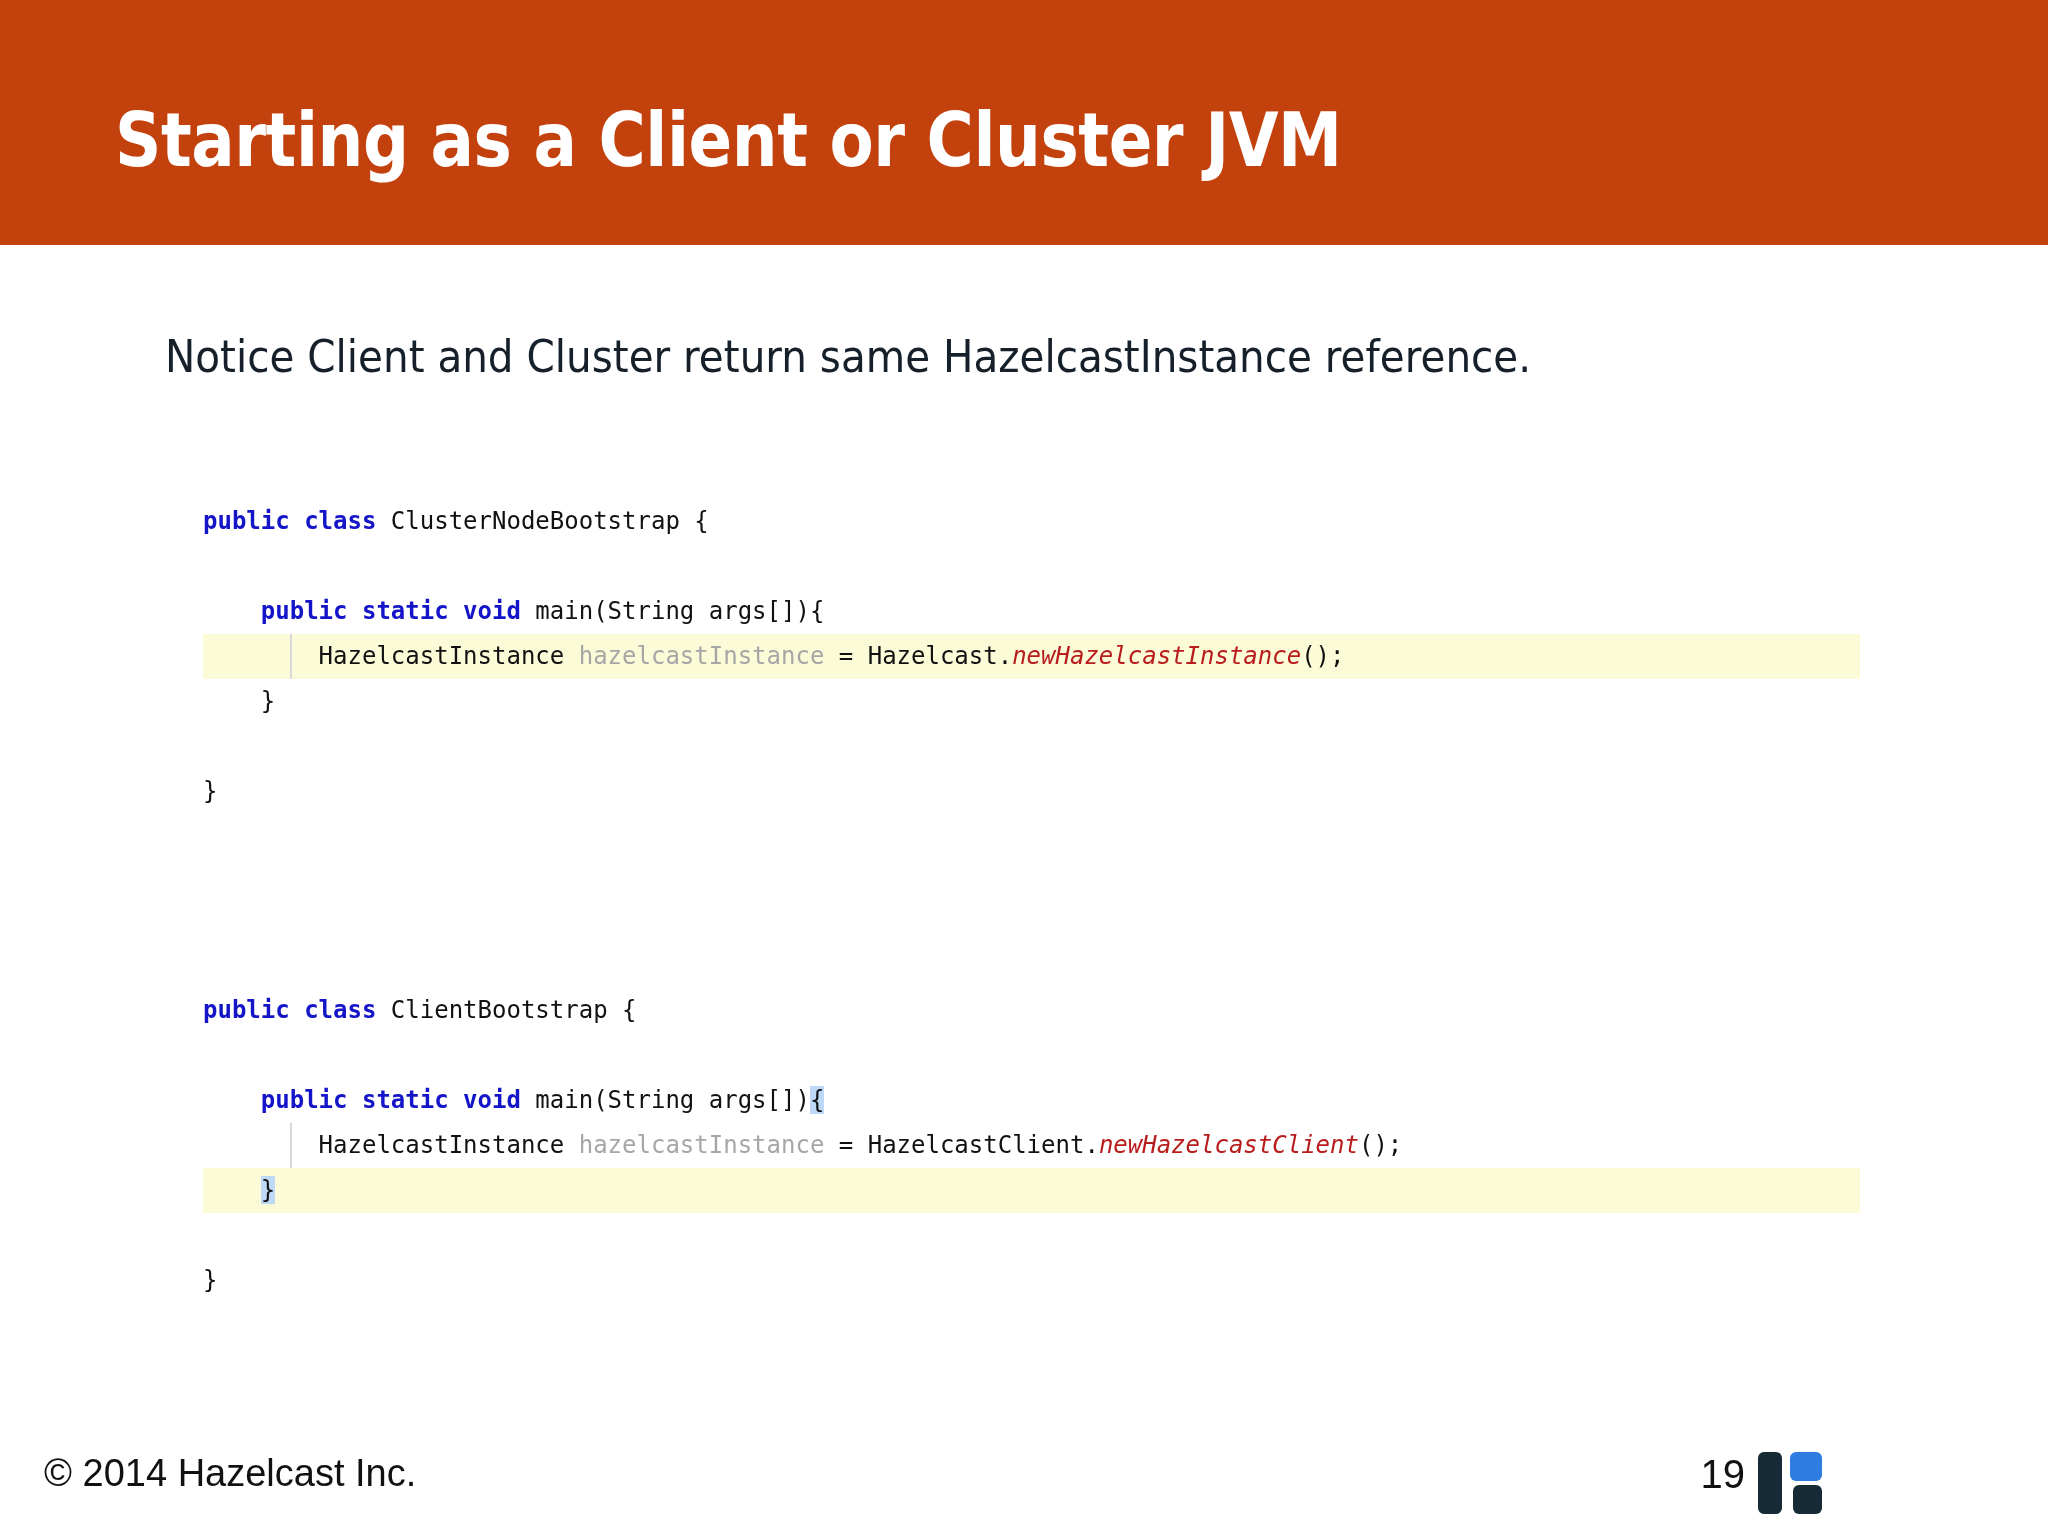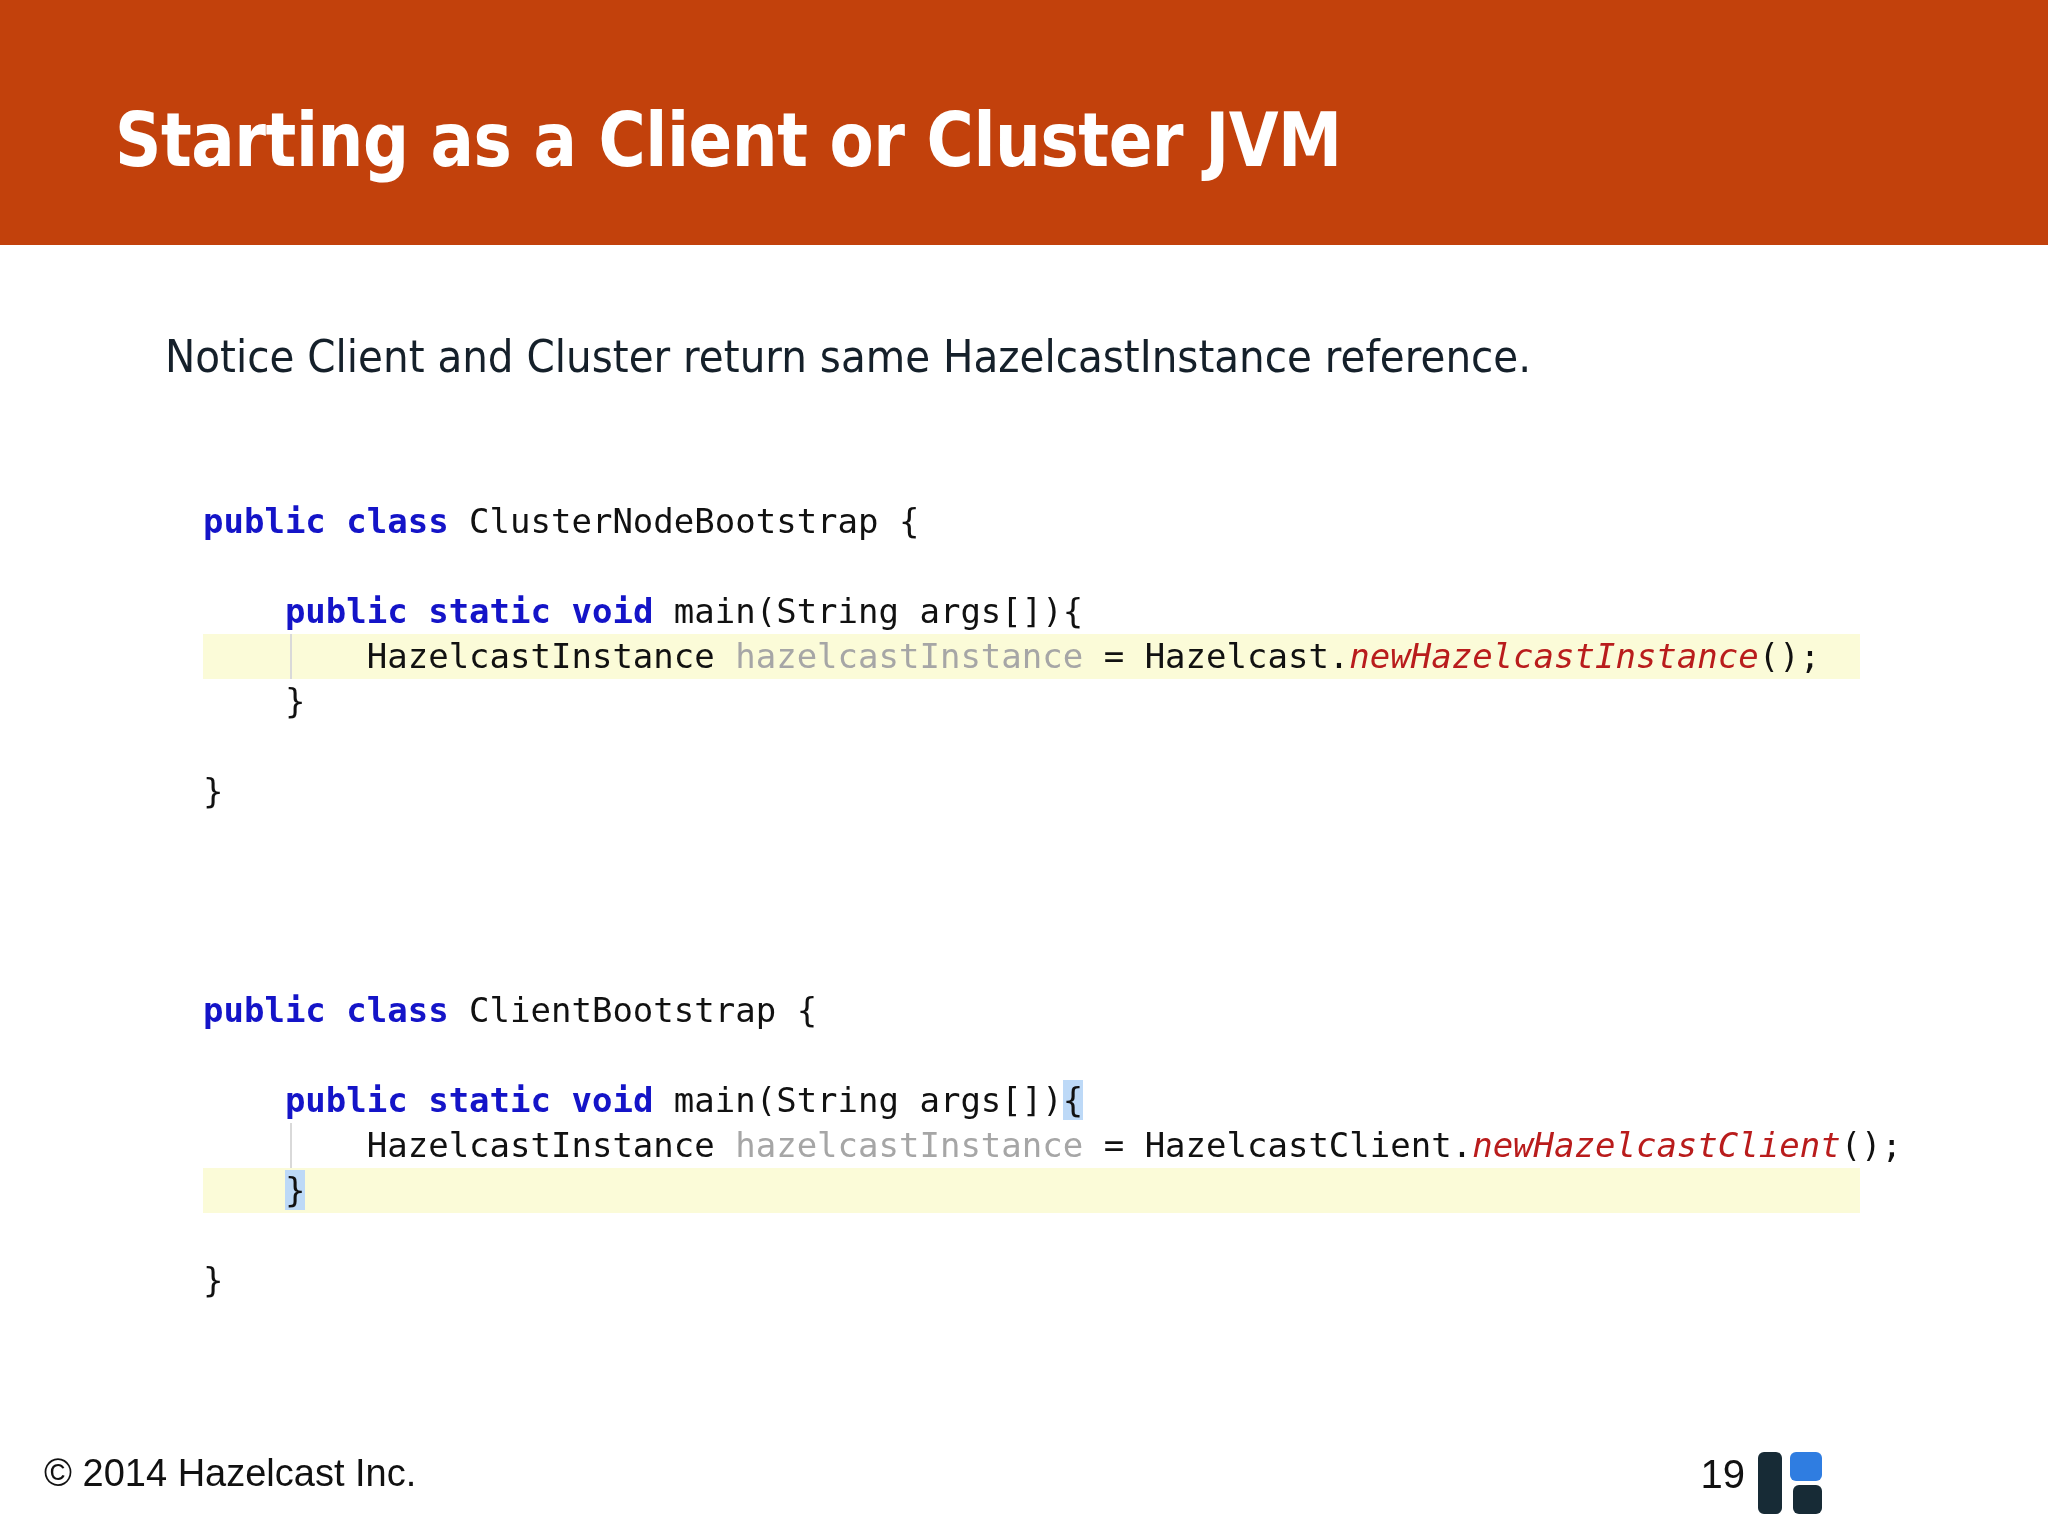--- a/index.html
+++ b/index.html
@@ -60,21 +60,21 @@
     transform: scaleX(0.9);
     transform-origin: left center;
   }
 
   
   .code-block {
     position: absolute;
     left: 0;
     width: 2048px;
     font-family: "DejaVu Sans Mono", monospace;
-    font-size: 34px;
+    font-size: 24px;
     line-height: 45px;
     color: #111111;
     white-space: pre;
   }
   #code-block-1 { top: 254px; }
   #code-block-2 { top: 743px; }
 
   .code-line {
     position: relative;
     height: 45px;

